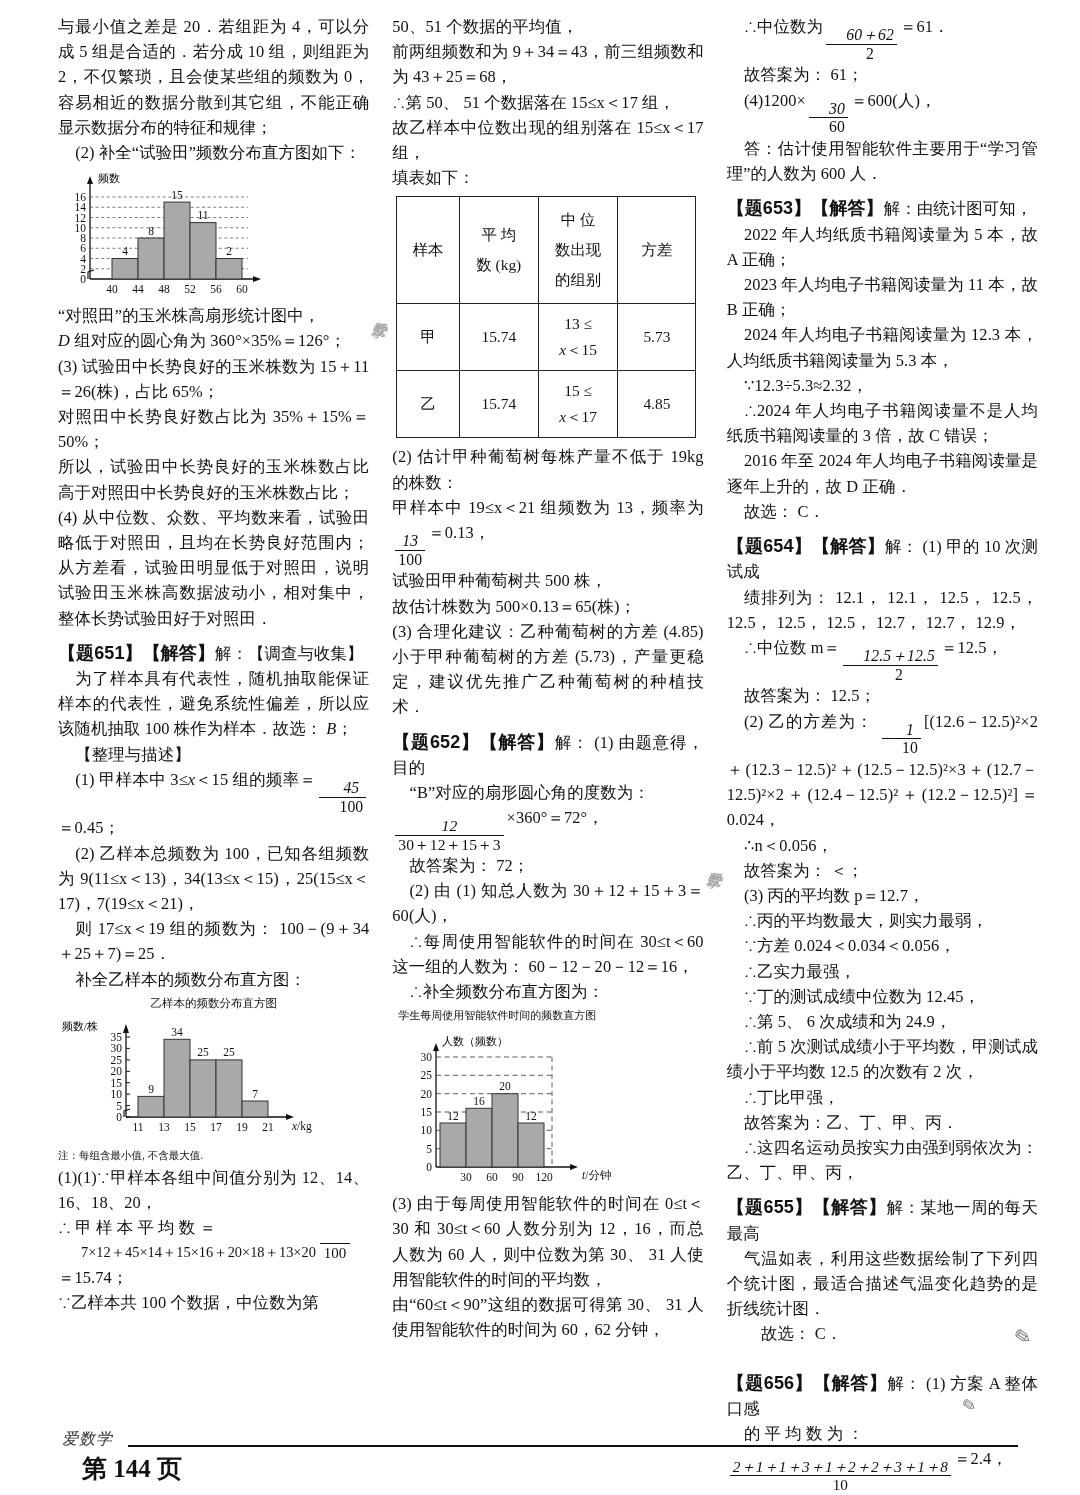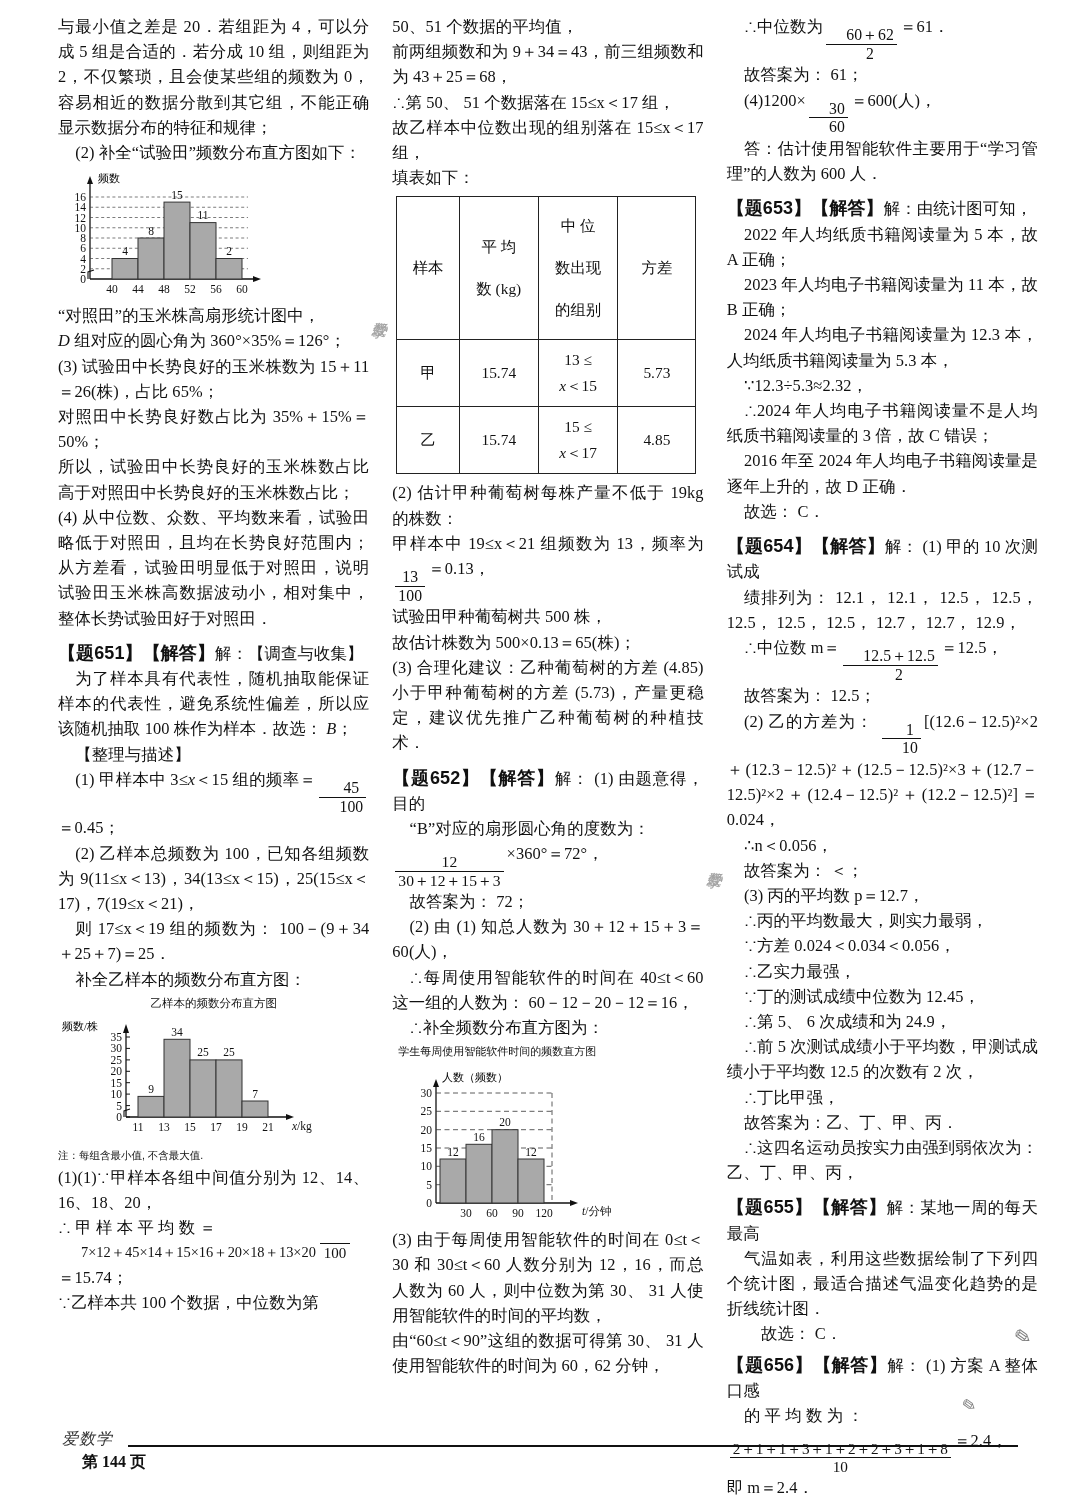--- a/index.html
+++ b/index.html
@@ -59,21 +59,21 @@
   
   .frac {
     display: inline-flex;
     flex-direction: column;
     vertical-align: -0.52em;
     text-align: center;
     margin: 0 3px;
     line-height: 1.12;
     font-size: 0.96em;
   }
-  .frac .num { padding: 0 3px; }
+  .frac .num { padding: 0 3px; font-style: italic; }
   .frac .den { padding: 0 3px; border-top: 1.3px solid #111; }
   .fracline { line-height: 2.3; }
 
   .bigfrac {
     display: block;
     text-align: center;
     margin: 2px 0 2px 0;
   }
   .bigfrac .inner {
     display: inline-flex;
@@ -111,21 +111,21 @@
     font-size: 15.4px;
   }
   table.data td {
     border: 1.3px solid #222;
     text-align: center;
     vertical-align: middle;
     padding: 7px 3px;
     line-height: 26px;
     font-family: "Liberation Serif", serif;
   }
-  table.data td.hd { line-height: 42px; padding: 8px 3px; }
+  table.data td.hd { line-height: 30px; padding: 8px 3px; }
 
   
   .wm {
     position: absolute;
     font-family: "Liberation Serif", serif;
     color: #8a8a8a;
     font-size: 15px;
     letter-spacing: 1px;
     opacity: 0.78;
     writing-mode: vertical-rl;
@@ -149,21 +149,21 @@
     left: 128px;
     top: 1445px;
     width: 890px;
     height: 2px;
     background: #111;
   }
   .pagenum {
     position: absolute;
     left: 82px;
     top: 1452px;
-    font-size: 16px;
+    font-size: 25px;
     font-weight: bold;
     font-family: "Liberation Serif", serif;
   }
   .gzh {
     font-size: 12.5px;
     font-family: "Liberation Sans", sans-serif;
     letter-spacing: 0.5px;
   }
   .scrib {
     position: absolute;
@@ -377,21 +377,21 @@
       <p class="t">(3) 合理化建议：乙种葡萄树的方差 (4.85) 小于甲种葡萄树的方差 (5.73)，产量更稳定，建议优先推广乙种葡萄树的种植技术．</p>
 
       <p class="t" style="margin-top:10px"><span class="qhead">【题652】【解答】</span><span>解： (1) 由题意得，目的</span></p>
       <p class="t ind">“B”对应的扇形圆心角的度数为：</p>
       <p class="t" style="text-align:left"><span class="frac" style="font-size:0.95em;vertical-align:-0.5em">
             <span class="num">12</span>
             <span class="den">30＋12＋15＋3</span>
           </span><span>×360°＝72°，</span></p>
       <p class="t ind">故答案为： 72；</p>
       <p class="t ind">(2) 由 (1) 知总人数为 30＋12＋15＋3＝60(人)，</p>
-      <p class="t ind">∴每周使用智能软件的时间在 40≤t＜60 这一组的人数为： 60－12－20－12＝16，</p>
+      <p class="t ind">∴每周使用智能软件的时间在 30≤t＜60 这一组的人数为： 60－12－20－12＝16，</p>
       <p class="t ind">∴补全频数分布直方图为：</p>
 
       <div class="figwrap">
         <div class="figtitle" style="font-size:11px;text-align:left;margin-left:6px">学生每周使用智能软件时间的频数直方图</div>
         <svg width="300" height="165" viewBox="0 0 300 165">
           <text class="axlabel" x="50" y="21">人数（频数）</text>
           <line x1="44" y1="26" x2="44" y2="143" stroke="#111" stroke-width="1.3"></line>
           <polygon points="44,19 41,27 47,27" fill="#111"></polygon>
           <line x1="44" y1="143" x2="178" y2="143" stroke="#111" stroke-width="1.3"></line>
           <polygon points="186,143 178,140 178,146" fill="#111"></polygon>
@@ -482,21 +482,21 @@
       <p class="t ind">∴第 5、 6 次成绩和为 24.9，</p>
       <p class="t ind">∴前 5 次测试成绩小于平均数，甲测试成绩小于平均数 12.5 的次数有 2 次，</p>
       <p class="t ind">∴丁比甲强，</p>
       <p class="t ind">故答案为：乙、丁、甲、丙．</p>
       <p class="t ind">∴这四名运动员按实力由强到弱依次为：乙、丁、甲、丙，</p>
 
       <p class="t" style="margin-top:10px"><span class="qhead">【题655】【解答】</span><span>解：某地一周的每天最高</span></p>
       <p class="t ind">气温如表，利用这些数据绘制了下列四个统计图，最适合描述气温变化趋势的是折线统计图．</p>
       <p class="t ind2">故选： C．</p>
 
-      <p class="t" style="margin-top:6px"><span class="qhead">【题656】【解答】</span><span>解： (1) 方案 A 整体口感</span></p>
+      <p class="t" style="margin-top:24px"><span class="qhead">【题656】【解答】</span><span>解： (1) 方案 A 整体口感</span></p>
       <p class="t ind" style="text-align:justify">的 平 均 数 为 ：</p>
       <p class="t" style="text-align:left"><span class="frac" style="font-size:0.93em;vertical-align:-0.5em">
             <span class="num">2＋1＋1＋3＋1＋2＋2＋3＋1＋8</span>
             <span class="den">10</span>
           </span><span>＝2.4，</span></p>
       <p class="t">即 m＝2.4．</p>
 
     </div>
 
   </div>

